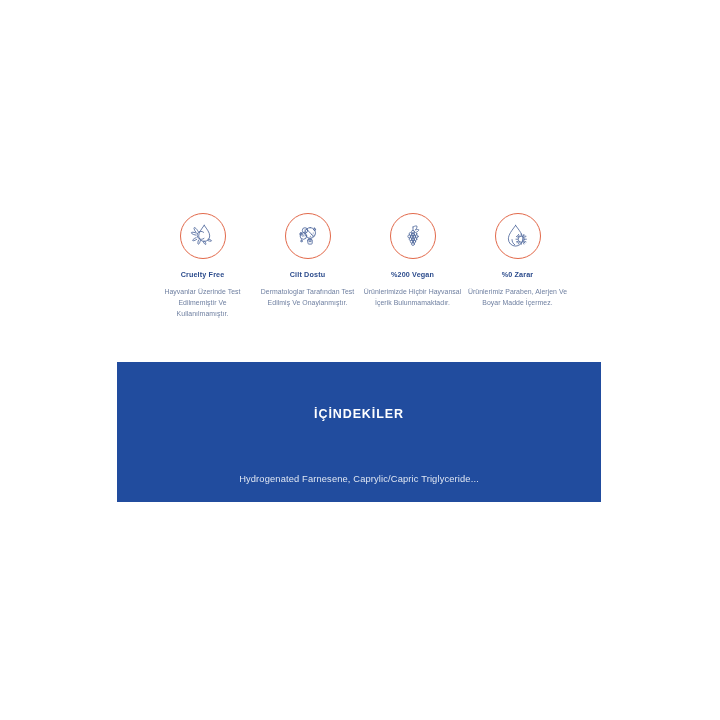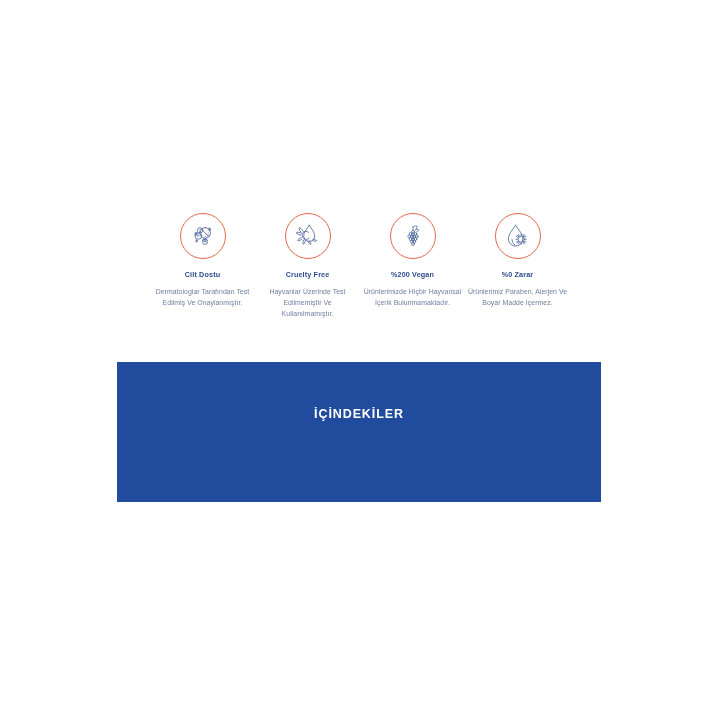--- a/index.html
+++ b/index.html
@@ -89,67 +89,67 @@
     font-size: 9.3px;
     color: #DFE6F2;
     letter-spacing: 0.15px;
     line-height: 1.4;
   }
 </style>
 </head>
 <body>
 
 <div id="features-row">
-
-  <div class="feature-item">
-    <div class="feature-icon-ring">
-      <svg width="32" height="32" viewBox="0 0 32 32" fill="none" stroke="#4F689C" stroke-width="0.85" stroke-linecap="round" stroke-linejoin="round">
-
-        <path d="M18.2 7.6c2.9 0 5.3 2.4 5.3 5.3s-2.4 5.3-5.3 5.3-5.3-2.4-5.3-5.3 2.4-5.3 5.3-5.3z"></path>
-        <path d="M14.5 9.2l7.4 7.4"></path>
-        <circle cx="19.6" cy="14.4" r="0.5" fill="#4F689C" stroke="none"></circle>
-        <circle cx="21.2" cy="13.1" r="0.5" fill="#4F689C" stroke="none"></circle>
-        <circle cx="20.4" cy="16.0" r="0.5" fill="#4F689C" stroke="none"></circle>
-        <circle cx="22.1" cy="15.0" r="0.5" fill="#4F689C" stroke="none"></circle>
-        <circle cx="18.3" cy="16.2" r="0.5" fill="#4F689C" stroke="none"></circle>
-
-        <circle cx="13.0" cy="10.4" r="2.7"></circle>
-        <text x="13.0" y="11.6" font-family="Liberation Sans, sans-serif" font-size="3.1" fill="#4F689C" stroke="none" text-anchor="middle">C</text>
-
-        <circle cx="11.4" cy="16.0" r="3.3"></circle>
-        <text x="11.4" y="17.4" font-family="Liberation Sans, sans-serif" font-size="3.8" fill="#4F689C" stroke="none" text-anchor="middle">E</text>
-
-        <path d="M15.9 19.9h4.3v3.3a.9.9 0 0 1-.9.9h-2.5a.9.9 0 0 1-.9-.9z"></path>
-        <path d="M16.8 18.7h2.5v1.2h-2.5z"></path>
-        <path d="M17.1 21.6h1.9"></path>
-
-        <path d="M9.0 12.4l.5 1.1 1.1.5-1.1.5-.5 1.1-.5-1.1-1.1-.5 1.1-.5z"></path>
-        <path d="M22.6 8.0l.45 1.0 1.0.45-1.0.45-.45 1.0-.45-1.0-1.0-.45 1.0-.45z"></path>
-        <path d="M9.6 19.9l.35.8.8.35-.8.35-.35.8-.35-.8-.8-.35.8-.35z"></path>
-      </svg>
-    </div>
-    <div class="feature-title">Cilt Dostu</div>
-    <div class="feature-desc">Dermatologlar Tarafından Test Edilmiş Ve Onaylanmıştır.</div>
-  </div>
 
   <div class="feature-item">
     <div class="feature-icon-ring">
       <svg width="32" height="32" viewBox="0 0 32 32" fill="none" stroke="#4F689C" stroke-width="0.85" stroke-linecap="round" stroke-linejoin="round">
         <path d="M17.2 5.3c2.9 4.1 5.5 7.2 5.5 10.6a5.5 5.5 0 0 1-11 0c0-3.4 2.6-6.5 5.5-10.6z"></path>
         <path d="M16.6 12.3c-1.9-1.5-4.3-1.2-5.6.4-1.4 1.7-1 4.2.6 5.6 1.5 1.3 3.8 1.4 5.4.1"></path>
         <path d="M11.2 11.5c-.9-1.6-2-3-3.2-3.8-.6-.4-1.2 0-1 .8.3 1.3 1 2.7 1.9 3.8"></path>
         <path d="M9.3 13.1c-1.5-.7-3.1-1-4.4-.8-.7.1-.8.8-.2 1.2 1.1.8 2.6 1.4 4 1.6"></path>
         <path d="M9.1 17.6c-1.3.5-2.5 1.3-3.3 2.2-.4.5-.1 1.1.5 1 1.2-.2 2.5-.8 3.5-1.5"></path>
         <path d="M11.5 20.1c-.5 1.2-.7 2.5-.6 3.5.1.7.7.8 1.1.3.7-1 1.2-2.3 1.4-3.4"></path>
         <path d="M16.2 21.6c.4 1.1 1.1 2.1 1.8 2.7.5.4 1 .1.9-.5-.2-1-.7-2.1-1.4-2.9"></path>
         <path d="M20.8 20.6c1.1.5 2.3.7 3.2.6.6-.1.7-.6.2-.9-.8-.6-1.9-1-2.9-1.2"></path>
       </svg>
     </div>
     <div class="feature-title">Cruelty Free</div>
     <div class="feature-desc">Hayvanlar Üzerinde Test Edilmemiştir Ve Kullanılmamıştır.</div>
+  </div>
+
+  <div class="feature-item">
+    <div class="feature-icon-ring">
+      <svg width="32" height="32" viewBox="0 0 32 32" fill="none" stroke="#4F689C" stroke-width="0.85" stroke-linecap="round" stroke-linejoin="round">
+
+        <path d="M18.2 7.6c2.9 0 5.3 2.4 5.3 5.3s-2.4 5.3-5.3 5.3-5.3-2.4-5.3-5.3 2.4-5.3 5.3-5.3z"></path>
+        <path d="M14.5 9.2l7.4 7.4"></path>
+        <circle cx="19.6" cy="14.4" r="0.5" fill="#4F689C" stroke="none"></circle>
+        <circle cx="21.2" cy="13.1" r="0.5" fill="#4F689C" stroke="none"></circle>
+        <circle cx="20.4" cy="16.0" r="0.5" fill="#4F689C" stroke="none"></circle>
+        <circle cx="22.1" cy="15.0" r="0.5" fill="#4F689C" stroke="none"></circle>
+        <circle cx="18.3" cy="16.2" r="0.5" fill="#4F689C" stroke="none"></circle>
+
+        <circle cx="13.0" cy="10.4" r="2.7"></circle>
+        <text x="13.0" y="11.6" font-family="Liberation Sans, sans-serif" font-size="3.1" fill="#4F689C" stroke="none" text-anchor="middle">C</text>
+
+        <circle cx="11.4" cy="16.0" r="3.3"></circle>
+        <text x="11.4" y="17.4" font-family="Liberation Sans, sans-serif" font-size="3.8" fill="#4F689C" stroke="none" text-anchor="middle">E</text>
+
+        <path d="M15.9 19.9h4.3v3.3a.9.9 0 0 1-.9.9h-2.5a.9.9 0 0 1-.9-.9z"></path>
+        <path d="M16.8 18.7h2.5v1.2h-2.5z"></path>
+        <path d="M17.1 21.6h1.9"></path>
+
+        <path d="M9.0 12.4l.5 1.1 1.1.5-1.1.5-.5 1.1-.5-1.1-1.1-.5 1.1-.5z"></path>
+        <path d="M22.6 8.0l.45 1.0 1.0.45-1.0.45-.45 1.0-.45-1.0-1.0-.45 1.0-.45z"></path>
+        <path d="M9.6 19.9l.35.8.8.35-.8.35-.35.8-.35-.8-.8-.35.8-.35z"></path>
+      </svg>
+    </div>
+    <div class="feature-title">Cilt Dostu</div>
+    <div class="feature-desc">Dermatologlar Tarafından Test Edilmiş Ve Onaylanmıştır.</div>
   </div>
 
   <div class="feature-item">
     <div class="feature-icon-ring">
       <svg width="32" height="32" viewBox="0 0 32 32" fill="none" stroke="#4F689C" stroke-width="0.8" stroke-linecap="round" stroke-linejoin="round">
 
         <path d="M16 10.4V6.6"></path>
         <path d="M16 7.2c1.1-1.1 2.6-1.5 3.9-1.2.3 1.3-.2 2.7-1.3 3.6"></path>
         <path d="M18.6 9.9c1.0-.6 2.3-.6 3.2-.1-.2 1.0-1.1 1.9-2.2 2.2"></path>
 
@@ -201,13 +201,14 @@
       </svg>
     </div>
     <div class="feature-title">%0 Zarar</div>
     <div class="feature-desc">Ürünlerimiz Paraben, Alerjen Ve Boyar Madde İçermez.</div>
   </div>
 
 </div>
 
 <div id="ingredients-banner">
   <div id="ingredients-title">İÇİNDEKİLER</div>
+  <div id="ingredients-text">Hydrogenated Farnesene, Caprylic/Capric Triglyceride...</div>
 </div>
 
 </body></html>

